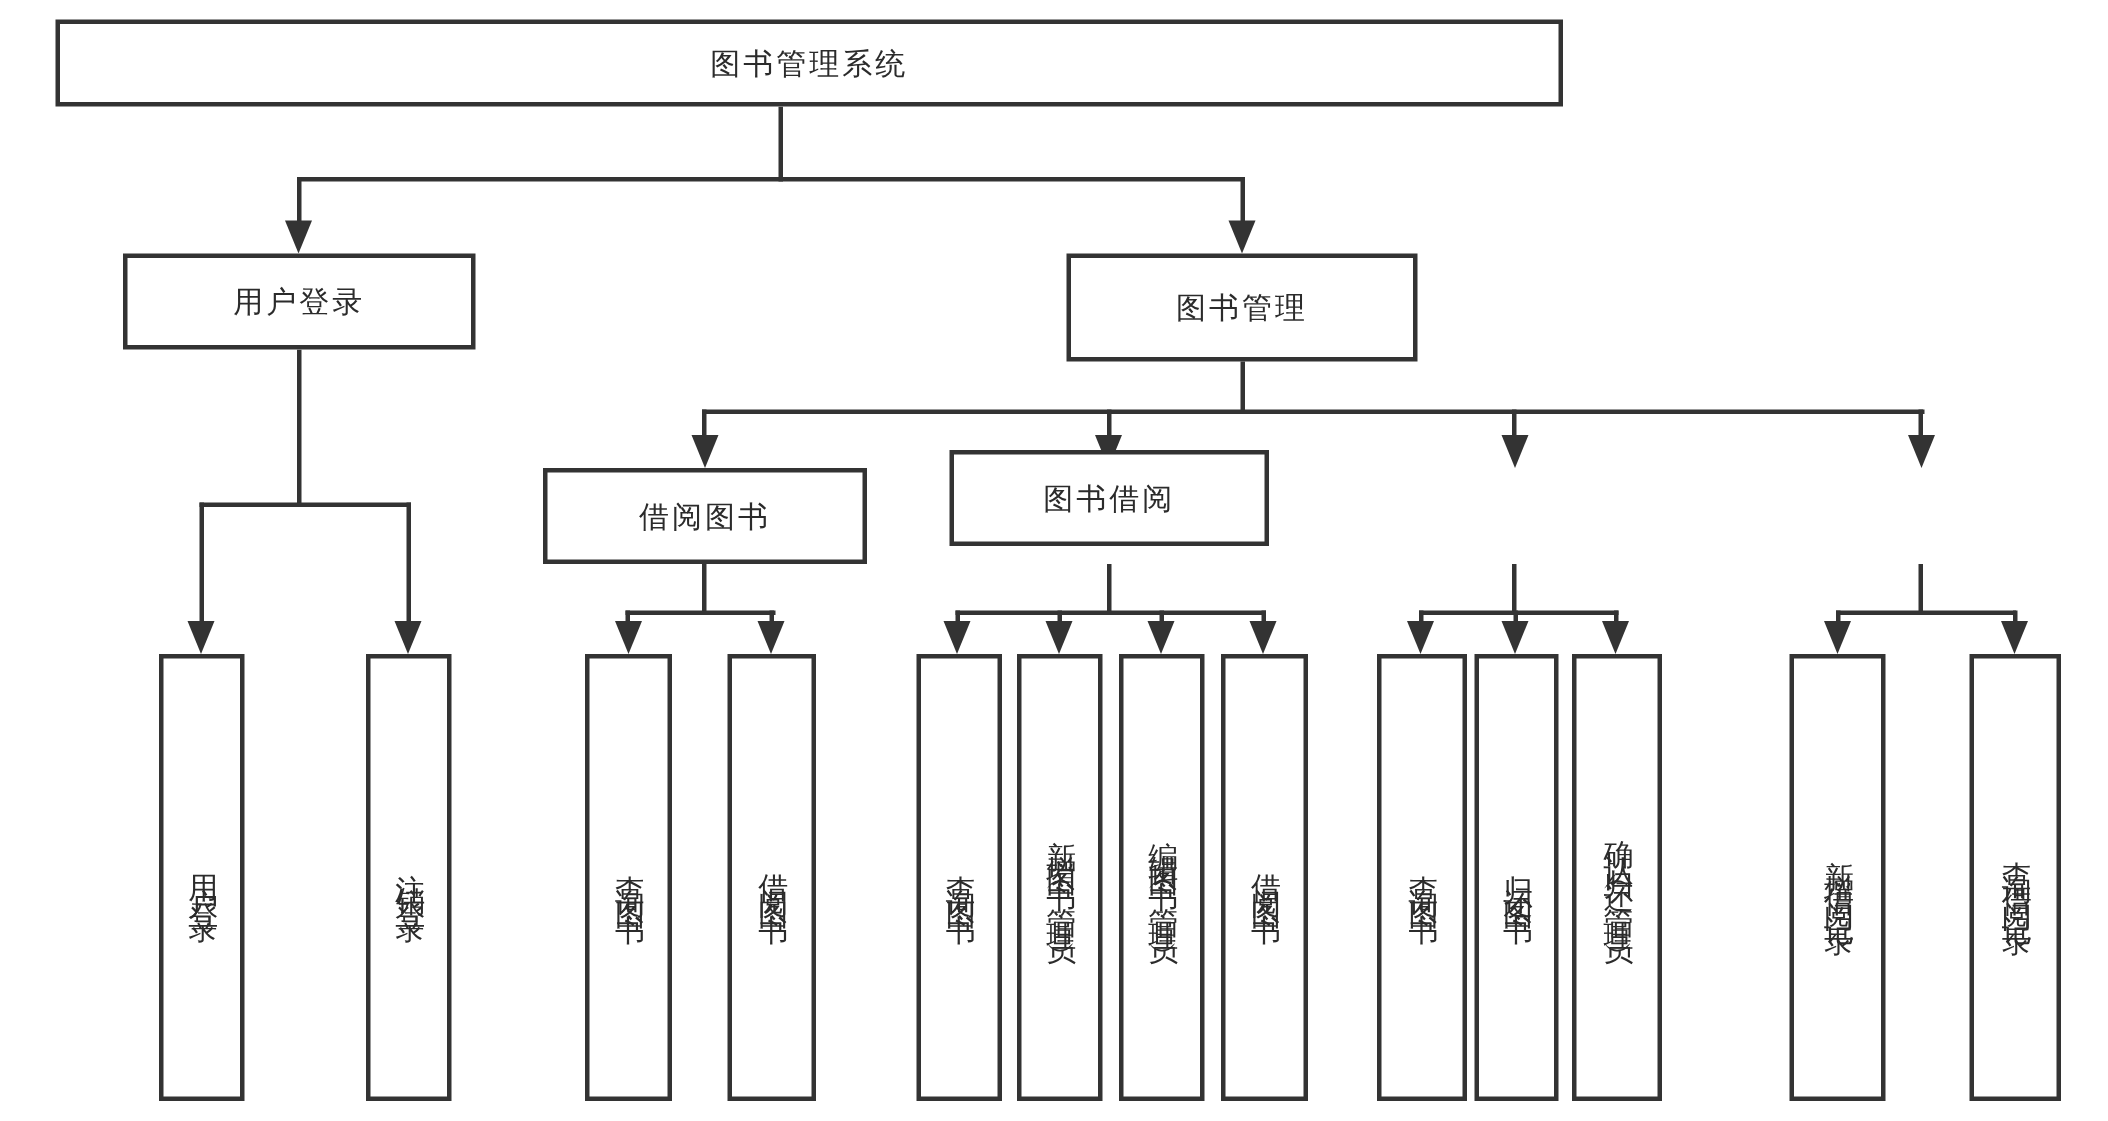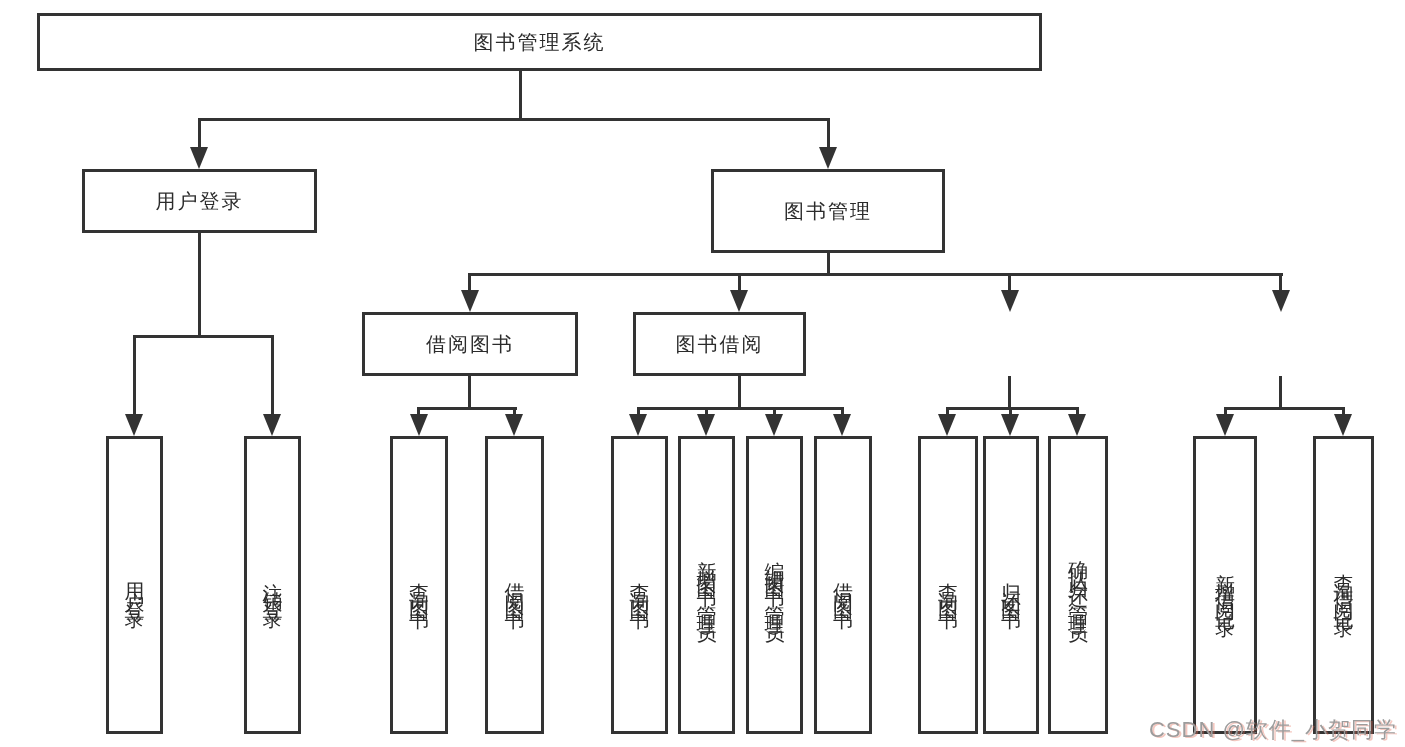--- a/index.html
+++ b/index.html
@@ -95,28 +95,28 @@
   <div class="line" style="left:1342px;top:407px;width:3px;height:10px;"></div>
   <div class="ah" style="left:1334px;top:414px;"></div>
 
   <div class="box" style="left:18px;top:13px;width:1005px;height:58px;margin-left:19px;">
     <span class="lbl-h">图书管理系统</span>
   </div>
 
   <div class="box" style="left:82px;top:169px;width:235px;height:64px;">
     <span class="lbl-h">用户登录</span>
   </div>
-  <div class="box" style="left:711px;top:169px;width:234px;height:84px;">
+  <div class="box" style="left:711px;top:169px;width:234px;height:72px;">
     <span class="lbl-h">图书管理</span>
   </div>
 
   <div class="box" style="left:362px;top:312px;width:216px;height:64px;">
     <span class="lbl-h">借阅图书</span>
   </div>
-  <div class="box" style="left:633px;top:312px;width:173px;height:64px;">
+  <div class="box" style="left:633px;top:300px;width:213px;height:64px;">
     <span class="lbl-h">图书借阅</span>
   </div>
 
   <div class="box" style="left:106px;top:436px;width:57px;height:298px;">
     <span class="lbl-v">用户登录</span>
   </div>
   <div class="box" style="left:244px;top:436px;width:57px;height:298px;">
     <span class="lbl-v">注销登录</span>
   </div>
 
@@ -150,15 +150,14 @@
     <span class="lbl-v">确认归还（管理员）</span>
   </div>
 
   <div class="box" style="left:1193px;top:436px;width:64px;height:298px;">
     <span class="lbl-v">新增借阅记录</span>
   </div>
   <div class="box" style="left:1313px;top:436px;width:61px;height:298px;">
     <span class="lbl-v">查询借阅记录</span>
   </div>
 
-  <div class="watermark">CSDN @软件_小贺同学</div>
 
 </div>
 
 </body></html>

